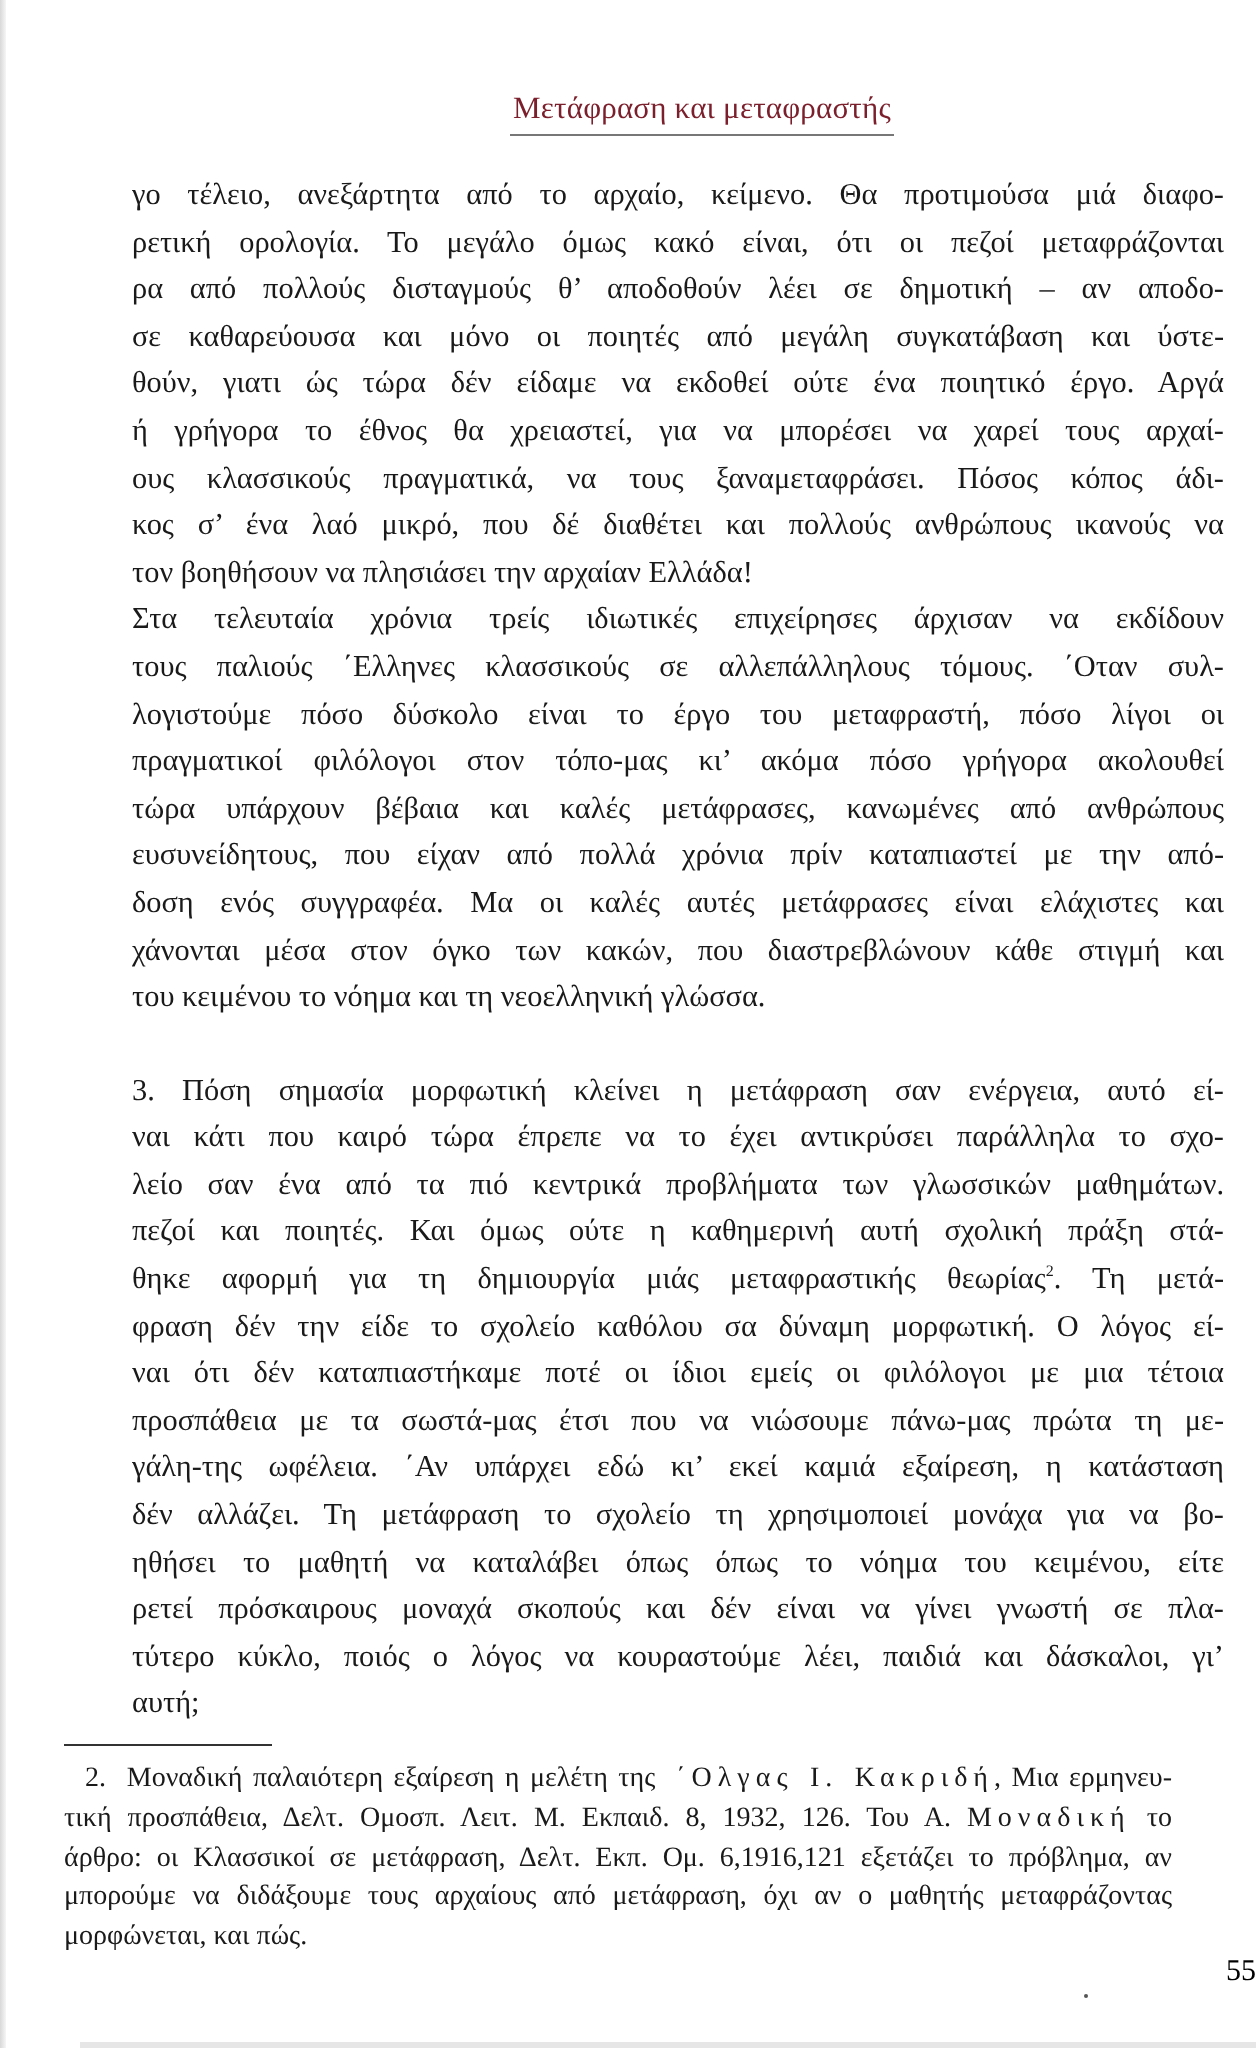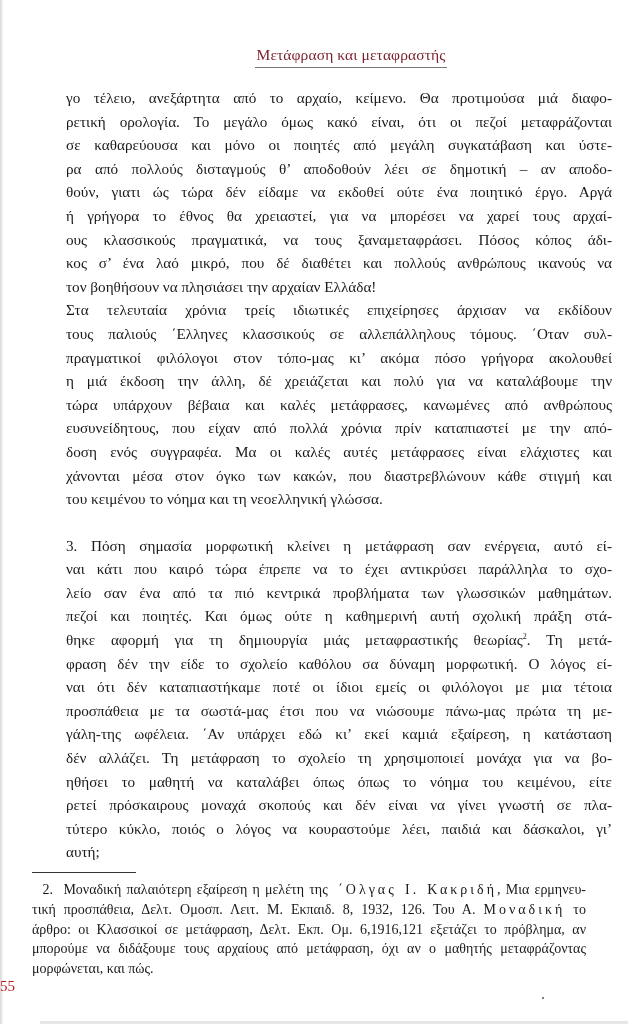--- a/index.html
+++ b/index.html
@@ -57,54 +57,54 @@
     font-size: 14px; line-height: 19.8px;
   }
   .fline {
     display: block; white-space: nowrap; height: 19.8px;
     text-align: justify; text-align-last: justify; overflow: hidden;
   }
   .fline.last { text-align-last: left; }
   .spaced { letter-spacing: 3px; }
   sup { font-size: 8px; vertical-align: 6px; line-height: 0; }
   .page-number {
-    position: absolute; top: 978px; left: 0; width: 628px; text-align: left;
-    font-size: 15px; color: #b91c1c;
+    position: absolute; top: 978px; left: 0; width: 628px; text-align: right;
+    font-size: 15px; color: #000000;
   }
   .speck {
     position: absolute; top: 997px; left: 542px; width: 2px; height: 2px;
     background: #555; border-radius: 1px;
   }
 </style>
 </head>
 <body>
 
 <div class="page-edge"></div>
 
 <div class="running-head">
   <span>Μετάφραση και μεταφραστής</span>
 </div>
 
 <div class="body-text">
   <div>
     <span class="line">γο τέλειο, ανεξάρτητα από το αρχαίο, κείμενο. Θα προτιμούσα μιά διαφο-</span>
     <span class="line">ρετική ορολογία. Το μεγάλο όμως κακό είναι, ότι οι πεζοί μεταφράζονται</span>
+    <span class="line">ρα από πολλούς δισταγμούς θ’ αποδοθούν λέει σε δημοτική – αν αποδο-</span>
     <span class="line">σε καθαρεύουσα και μόνο οι ποιητές από μεγάλη συγκατάβαση και ύστε-</span>
-    <span class="line">ρα από πολλούς δισταγμούς θ’ αποδοθούν λέει σε δημοτική – αν αποδο-</span>
     <span class="line">θούν, γιατι ώς τώρα δέν είδαμε να εκδοθεί ούτε ένα ποιητικό έργο. Αργά</span>
     <span class="line">ή  γρήγορα   το έθνος θα χρειαστεί, για να μπορέσει να χαρεί τους αρχαί-</span>
     <span class="line">ους κλασσικούς πραγματικά, να τους ξαναμεταφράσει. Πόσος κόπος άδι-</span>
     <span class="line">κος σ’ ένα λαό μικρό, που δέ διαθέτει και πολλούς ανθρώπους ικανούς να</span>
     <span class="line last">τον βοηθήσουν να πλησιάσει την αρχαίαν Ελλάδα!</span>
   </div>
   <div>
     <span class="line">  Στα τελευταία χρόνια τρείς ιδιωτικές επιχείρησες άρχισαν να εκδίδουν</span>
     <span class="line">τους παλιούς ΄Ελληνες κλασσικούς σε αλλεπάλληλους τόμους. ΄Οταν συλ-</span>
+    <span class="line">λογιστούμε πόσο δύσκολο είναι το έργο του μεταφραστή, πόσο λίγοι οι</span>
     <span class="line">πραγματικοί φιλόλογοι στον τόπο-μας κι’ ακόμα πόσο γρήγορα ακολουθεί</span>
-    <span class="line">η μιά έκδοση την άλλη, δέ χρειάζεται και πολύ για να καταλάβουμε την</span>
     <span class="line">τώρα υπάρχουν βέβαια και καλές μετάφρασες, κανωμένες από ανθρώπους</span>
     <span class="line">ευσυνείδητους, που είχαν από πολλά χρόνια πρίν καταπιαστεί με την από-</span>
     <span class="line">δοση ενός συγγραφέα. Μα οι καλές αυτές μετάφρασες είναι ελάχιστες και</span>
     <span class="line">χάνονται μέσα στον όγκο των κακών, που διαστρεβλώνουν κάθε στιγμή και</span>
     <span class="line last">του κειμένου  το νόημα και τη νεοελληνική γλώσσα.</span>
   </div>
   <div class="para-gap"></div>
   <div>
     <span class="line">  3. Πόση σημασία μορφωτική κλείνει η μετάφραση σαν ενέργεια, αυτό εί-</span>
     <span class="line">ναι κάτι που καιρό τώρα έπρεπε να το έχει αντικρύσει παράλληλα το σχο-</span>

